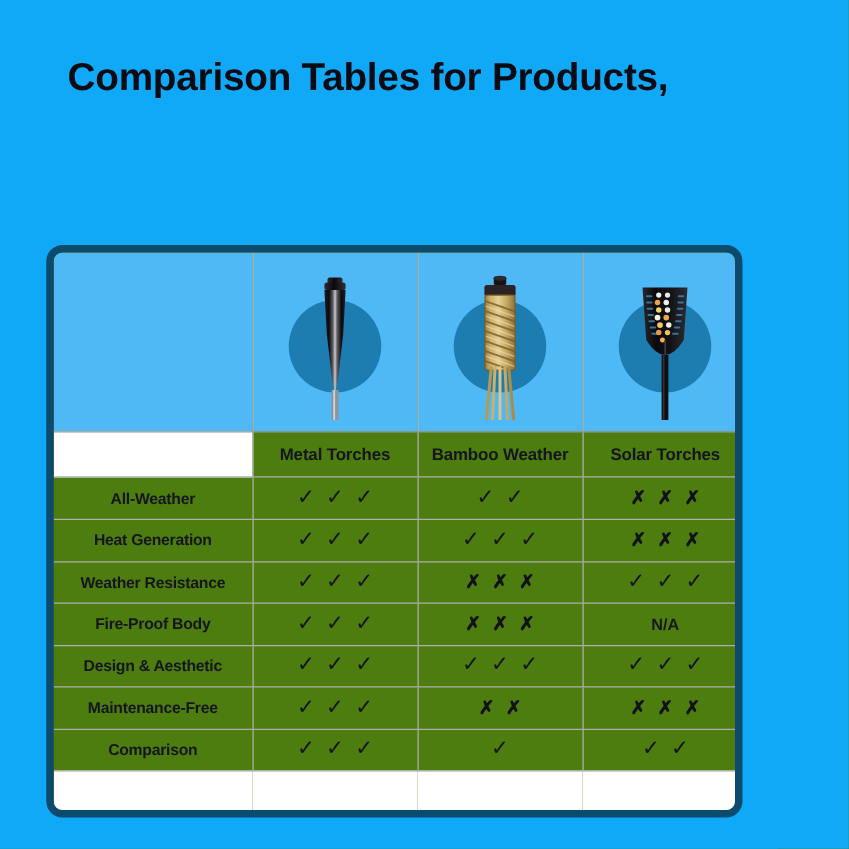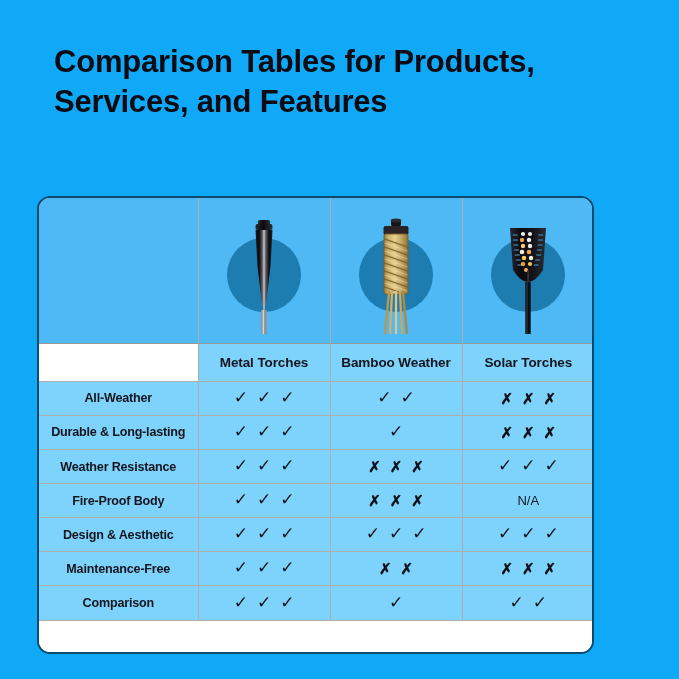--- a/index.html
+++ b/index.html
@@ -36,22 +36,22 @@
     letter-spacing: -0.2px;
     white-space: nowrap;
   }
   
   .table-card {
     position: absolute;
     left: 37px;
     top: 196px;
     width: 557px;
     height: 458px;
-    background: #7dd3fc;
-    border: 2px solid #0c4a6e;
+    background: #4d7c0f;
+    border: 6px solid #0c4a6e;
     border-radius: 13px;
     overflow: hidden;
   }
   table.cmp {
     width: 100%;
     height: 100%;
     border-collapse: collapse;
     table-layout: fixed;
   }
   table.cmp td {
@@ -135,33 +135,33 @@
     transform: translateY(-1px);
   }
   .mk-cross {
     font-size: 15px;
     font-weight: bold;
     color: #111119;
   }
   .na-text {
     font-size: 13px;
     color: #18181f;
+    font-weight: bold;
   }
   
   tr.foot-row { height: 28px; }
   tr.foot-row td { background: #ffffff; border-color: transparent; }
 </style>
 </head>
 <body>
 
 <div class="page">
 
   <div class="title-block">
     <div class="title-line">Comparison Tables for Products,</div>
-    <div class="title-line">Services, and Features</div>
   </div>
 
   <div class="table-card">
     <table class="cmp">
       <colgroup>
         <col class="c-feature">
         <col class="c-prod">
         <col class="c-prod">
         <col class="c-prod">
       </colgroup>
@@ -339,31 +339,33 @@
             <td>
               <div class="marks">
                 <span class="mk mk-cross">✗</span>
                 <span class="mk mk-cross">✗</span>
                 <span class="mk mk-cross">✗</span>
               </div>
             </td>
           </tr>
           <tr class="data-row">
             <td>
-              <div class="feat-label">Durable &amp; Long-lasting</div>
-            </td>
-            <td>
-              <div class="marks">
-                <span class="mk mk-check">✓</span>
-                <span class="mk mk-check">✓</span>
-                <span class="mk mk-check">✓</span>
-              </div>
-            </td>
-            <td>
-              <div class="marks">
+              <div class="feat-label">Heat Generation</div>
+            </td>
+            <td>
+              <div class="marks">
+                <span class="mk mk-check">✓</span>
+                <span class="mk mk-check">✓</span>
+                <span class="mk mk-check">✓</span>
+              </div>
+            </td>
+            <td>
+              <div class="marks">
+                <span class="mk mk-check">✓</span>
+                <span class="mk mk-check">✓</span>
                 <span class="mk mk-check">✓</span>
               </div>
             </td>
             <td>
               <div class="marks">
                 <span class="mk mk-cross">✗</span>
                 <span class="mk mk-cross">✗</span>
                 <span class="mk mk-cross">✗</span>
               </div>
             </td>

